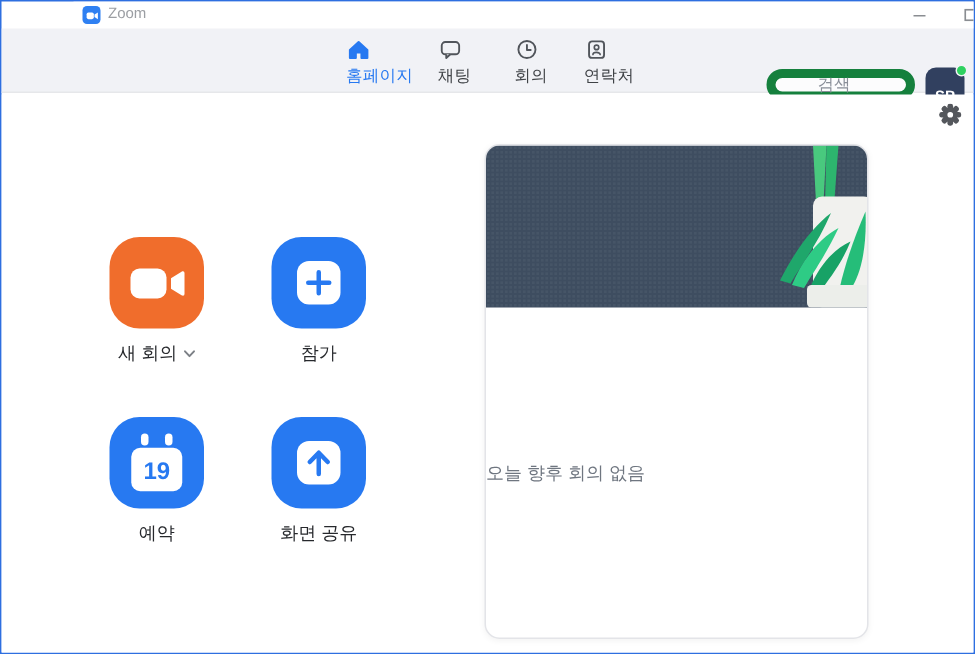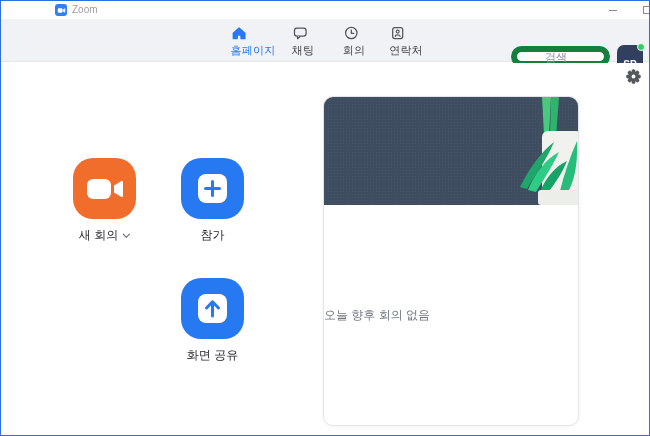--- a/index.html
+++ b/index.html
@@ -162,20 +162,33 @@
         <svg width="63" height="61" viewBox="0 0 63 61">
           <rect x="17" y="16" width="29" height="29" rx="8" fill="#fff"></rect>
           <path d="M31.5 23.5 V37.5 M24.5 30.5 H38.5" stroke="#2779f1" stroke-width="3" stroke-linecap="round"></path>
         </svg>
       </div>
       <span class="lbl">
           <span>참가</span>
         </span>
     </div>
 
+    <div class="action act-sched">
+      <div class="tile tile-blue">
+        <svg width="63" height="61" viewBox="0 0 63 61">
+          <rect x="21" y="11" width="5" height="8" rx="2.5" fill="#fff"></rect>
+          <rect x="37" y="11" width="5" height="8" rx="2.5" fill="#fff"></rect>
+          <rect x="14.5" y="20.5" width="34" height="29" rx="6" fill="#fff"></rect>
+          <text x="31.5" y="41" text-anchor="middle" font-size="16" font-weight="bold" fill="#2779f1" font-family="Liberation Sans, DejaVu Sans, sans-serif">19</text>
+        </svg>
+      </div>
+      <span class="lbl">
+          <span>예약</span>
+        </span>
+    </div>
 
     <div class="action act-share">
       <div class="tile tile-blue">
         <svg width="63" height="61" viewBox="0 0 63 61">
           <rect x="17" y="16" width="29" height="29" rx="8" fill="#fff"></rect>
           <path d="M31.5 38 V24.5 M25.5 30 L31.5 23.8 L37.5 30" fill="none" stroke="#2779f1" stroke-width="3" stroke-linecap="round" stroke-linejoin="round"></path>
         </svg>
       </div>
       <span class="lbl">
           <span>화면 공유</span>

